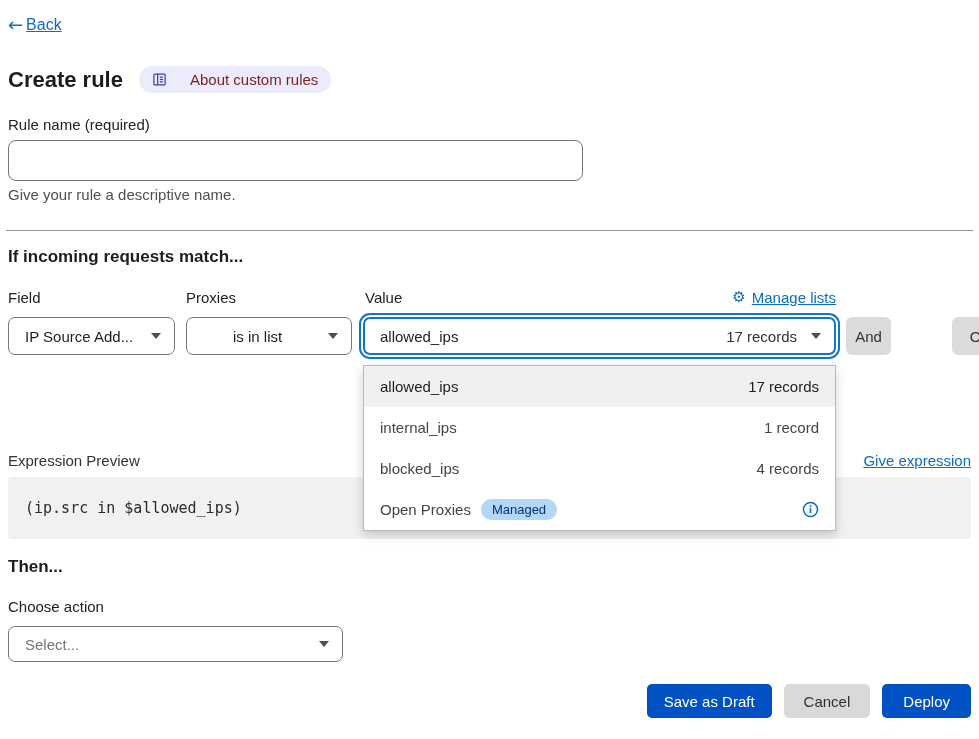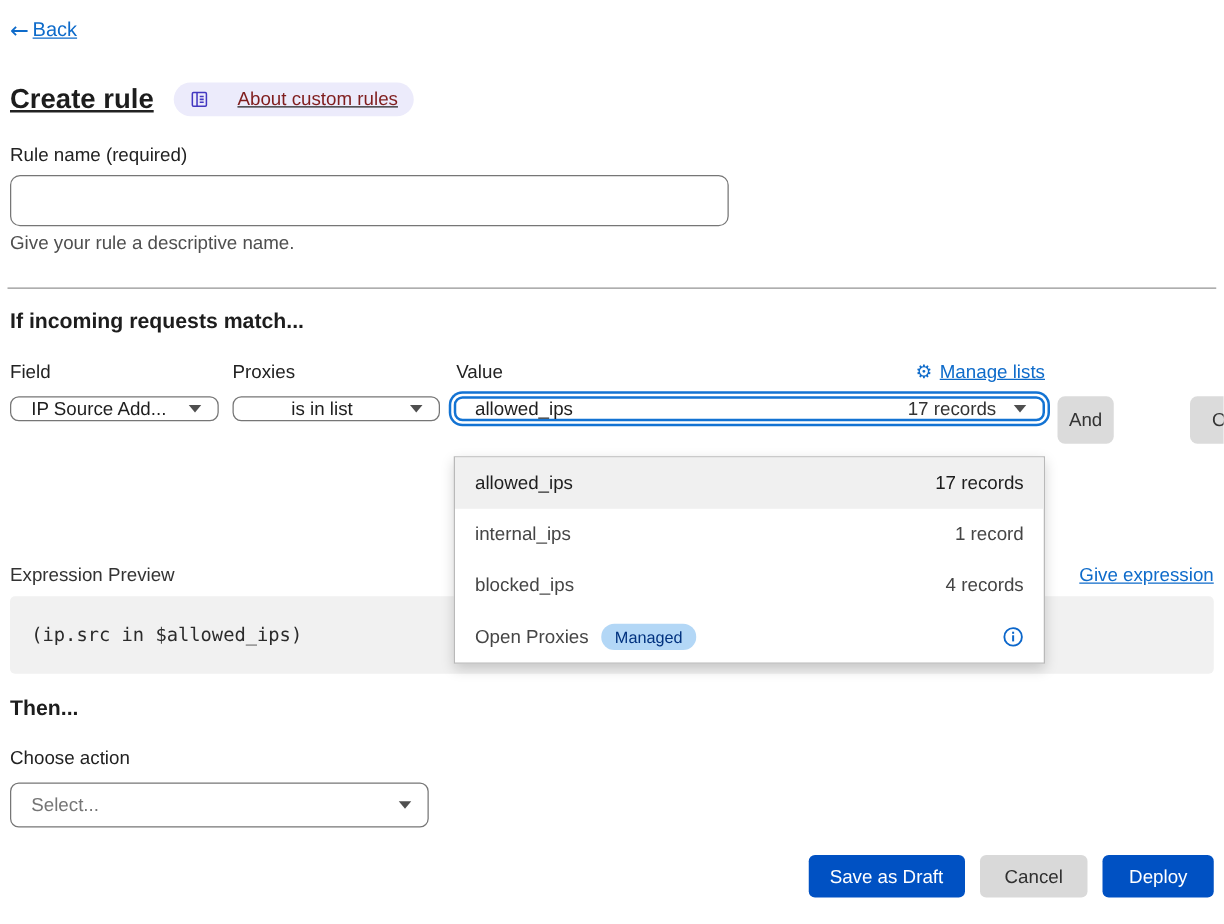--- a/index.html
+++ b/index.html
@@ -13,21 +13,21 @@
 
   
   .back {
     position: absolute; left: 8px; top: 16px;
     display: flex; align-items: center; gap: 3px;
     color: #0e6bca; font-size: 16px; cursor: pointer; text-decoration: none;
   }
   .back .arrow { font-size: 18px; line-height: 1; font-family: "DejaVu Sans", sans-serif; }
   .back .back-text { text-decoration: underline; }
 
-  .title-row { position: absolute; left: 8px; top: 66px; display: flex; align-items: flex-start; gap: 16px; text-decoration: underline; }
+  .title-row { position: absolute; left: 8px; top: 66px; display: flex; align-items: flex-end; gap: 16px; }
   .page-title { margin: 0; font-size: 22px; font-weight: 700; color: #1d1d1d; }
   .about-badge {
     display: flex; align-items: center; gap: 23px;
     background: #ecebfb; color: #7f1d1d;
     border-radius: 14px; padding: 5px 13px;
     font-size: 15px; cursor: pointer;
   }
   .about-badge svg { display: block; }
 
   
@@ -39,21 +39,21 @@
     font-family: "Liberation Sans", "DejaVu Sans", sans-serif;
   }
   .helper { position: absolute; left: 8px; top: 186px; font-size: 15px; color: #4f4f4f; }
 
   .divider { position: absolute; left: 6px; right: 6px; top: 230px; border-top: 1px solid #949494; }
 
   
   .section-heading { position: absolute; left: 8px; font-size: 17px; font-weight: 700; color: #1d1d1d; text-align: right; }
 
   .select {
-    position: absolute; height: 20px; background: #fff;
+    position: absolute; height: 38px; background: #fff;
     border: 1px solid #767676; border-radius: 7px;
     display: flex; align-items: center; justify-content: space-between;
     padding: 0 13px 0 16px; font-size: 15px; color: #1e1e1e; cursor: pointer;
   }
   .chevron {
     width: 0; height: 0; flex: 0 0 auto;
     border-left: 5px solid transparent; border-right: 5px solid transparent;
     border-top: 6px solid #4f4f4f;
   }
   .value-select {

